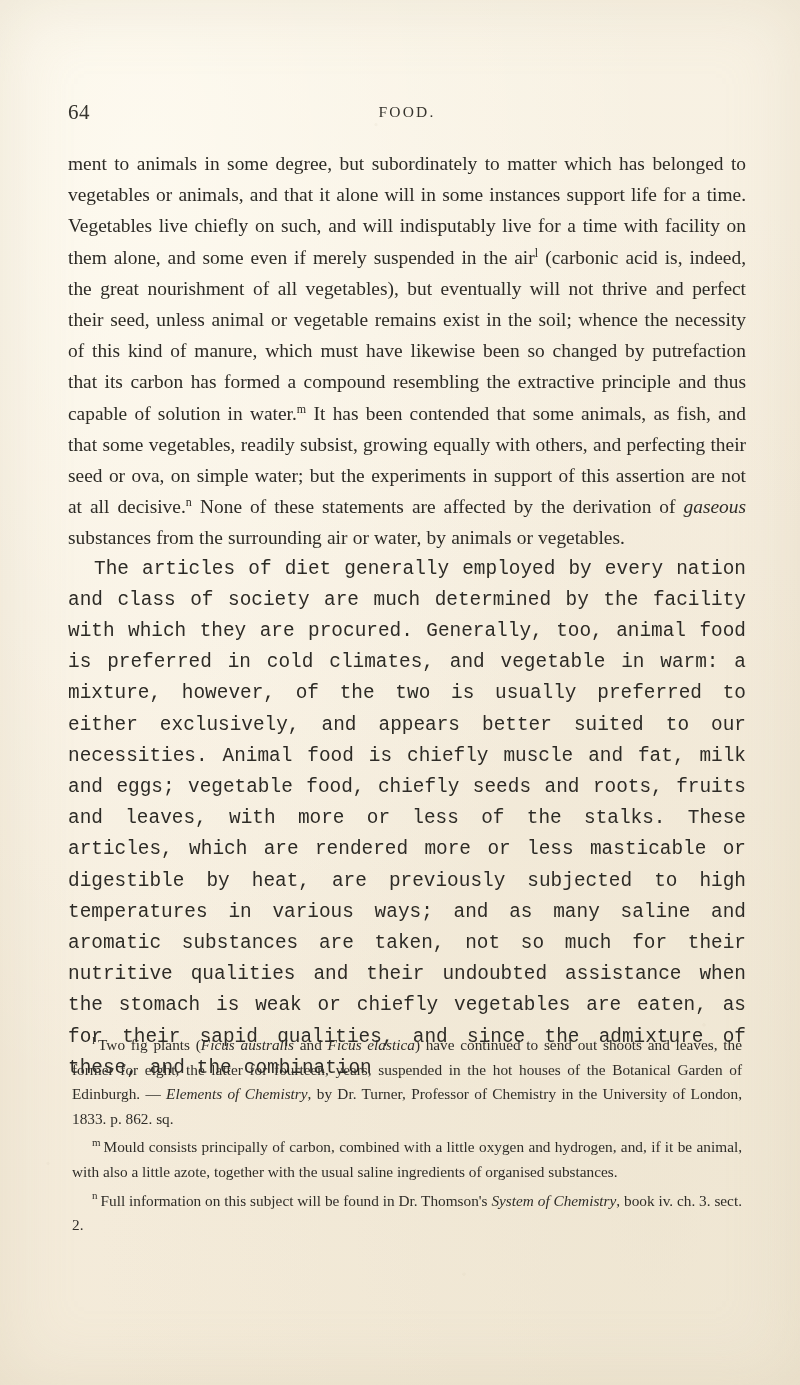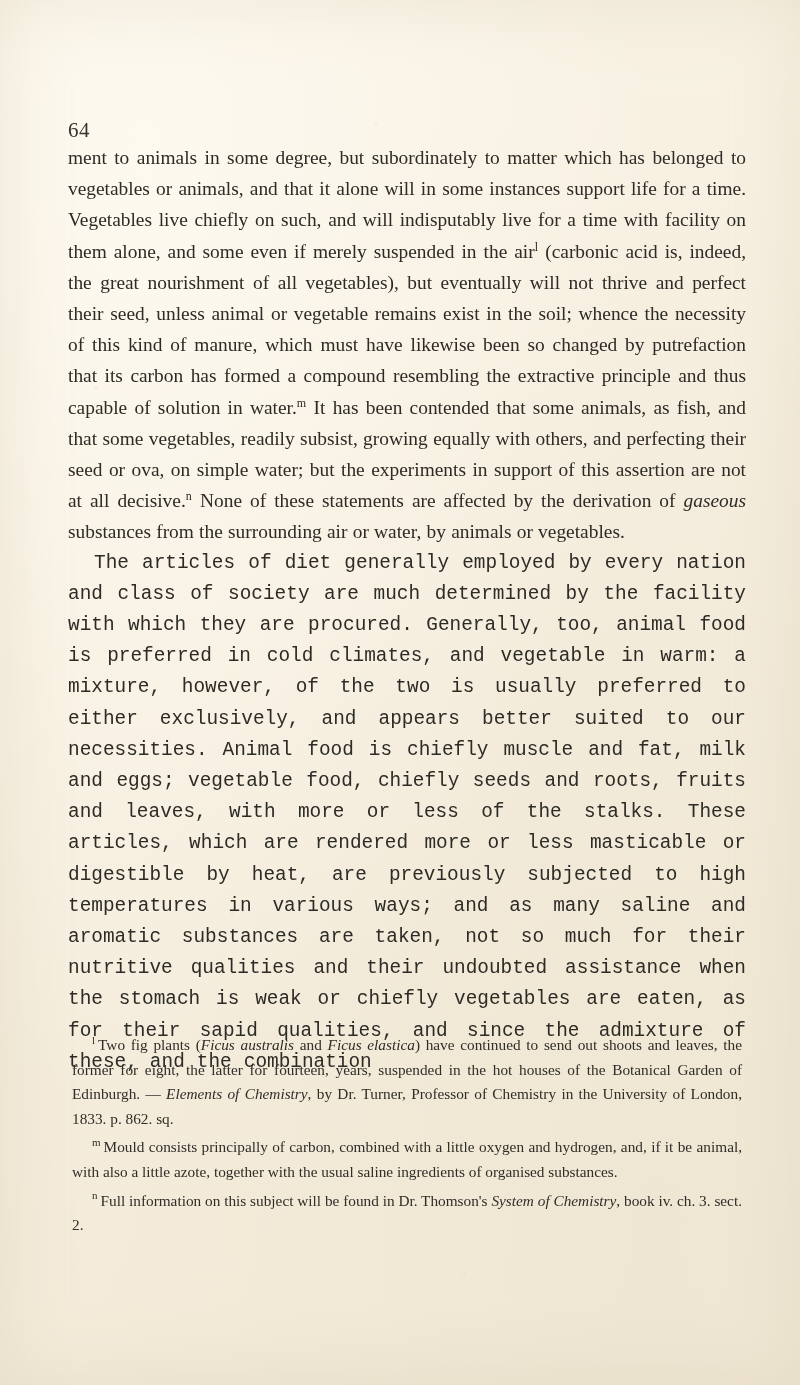--- a/index.html
+++ b/index.html
@@ -51,40 +51,40 @@
   .running-head {
     position: absolute;
     top: 100px;
     left: 68px;
     width: 678px;
     height: 26px;
   }
   .folio {
     position: absolute;
     left: 0;
-    top: 18px;
+    top: 0;
     font-size: 21px;
     letter-spacing: 0.5px;
     color: #36342e;
   }
   .head-title {
     position: absolute;
     left: 0;
     right: 0;
     top: 3px;
     text-align: center;
     font-size: 15.5px;
     letter-spacing: 2.2px;
     color: #34322c;
   }
 
   
   .body-block {
     position: absolute;
-    top: 142px;
+    top: 148px;
     left: 68px;
     width: 678px;
   }
   p.para {
     margin: 0;
     font-size: 19.4px;
     line-height: 31.2px;
     text-align: justify;
     text-align-last: left;
     color: #2d2b26;
@@ -127,20 +127,21 @@
 </style>
 </head>
 <body>
 
 <div class="page">
   <div class="grain"></div>
   <div class="edge-shade"></div>
 
   <div class="running-head">
     <span class="folio">64</span>
+    <span class="head-title">FOOD.</span>
   </div>
 
   <div class="body-block" id="body-block">
       <p class="para" id="para-1">ment to animals in some degree, but subordinately to matter which has belonged to vegetables or animals, and that it alone will in some instances support life for a time. Vegetables live chiefly on such, and will indisputably live for a time with facility on them alone, and some even if merely suspended in the air<sup class="note">l</sup> (carbonic acid is, indeed, the great nourishment of all vegetables), but eventually will not thrive and perfect their seed, unless animal or vegetable remains exist in the soil; whence the necessity of this kind of manure, which must have likewise been so changed by putrefaction that its carbon has formed a compound resembling the extractive principle and thus capable of solution in water.<sup class="note">m</sup> It has been contended that some animals, as fish, and that some vegetables, readily subsist, growing equally with others, and perfecting their seed or ova, on simple water; but the experiments in support of this assertion are not at all decisive.<sup class="note">n</sup> None of these statements are affected by the derivation of <span class="ital">gaseous</span> substances from the surrounding air or water, by animals or vegetables.</p>
       <p class="para indent" id="para-2">The articles of diet generally employed by every nation and class of society are much determined by the facility with which they are procured. Generally, too, animal food is preferred in cold climates, and vegetable in warm: a mixture, however, of the two is usually preferred to either exclusively, and appears better suited to our necessities. Animal food is chiefly muscle and fat, milk and eggs; vegetable food, chiefly seeds and roots, fruits and leaves, with more or less of the stalks. These articles, which are rendered more or less masticable or digestible by heat, are previously subjected to high temperatures in various ways; and as many saline and aromatic substances are taken, not so much for their nutritive qualities and their undoubted assistance when the stomach is weak or chiefly vegetables are eaten, as for their sapid qualities, and since the admixture of these, and the combination</p>
     </div>
 
   <div class="footnotes" id="footnotes-block">
       <p class="fn" id="footnote-l"><sup class="fnmark">l</sup>Two fig plants (<span class="ital">Ficus australis</span> and <span class="ital">Ficus elastica</span>) have continued to send out shoots and leaves, the former for eight, the latter for fourteen, years, suspended in the hot houses of the Botanical Garden of Edinburgh. — <span class="ital">Elements of Chemistry</span>, by Dr. Turner, Professor of Chemistry in the University of London, 1833. p. 862. sq.</p>
       <p class="fn" id="footnote-m"><sup class="fnmark">m</sup>Mould consists principally of carbon, combined with a little oxygen and hydrogen, and, if it be animal, with also a little azote, together with the usual saline ingredients of organised substances.</p>

